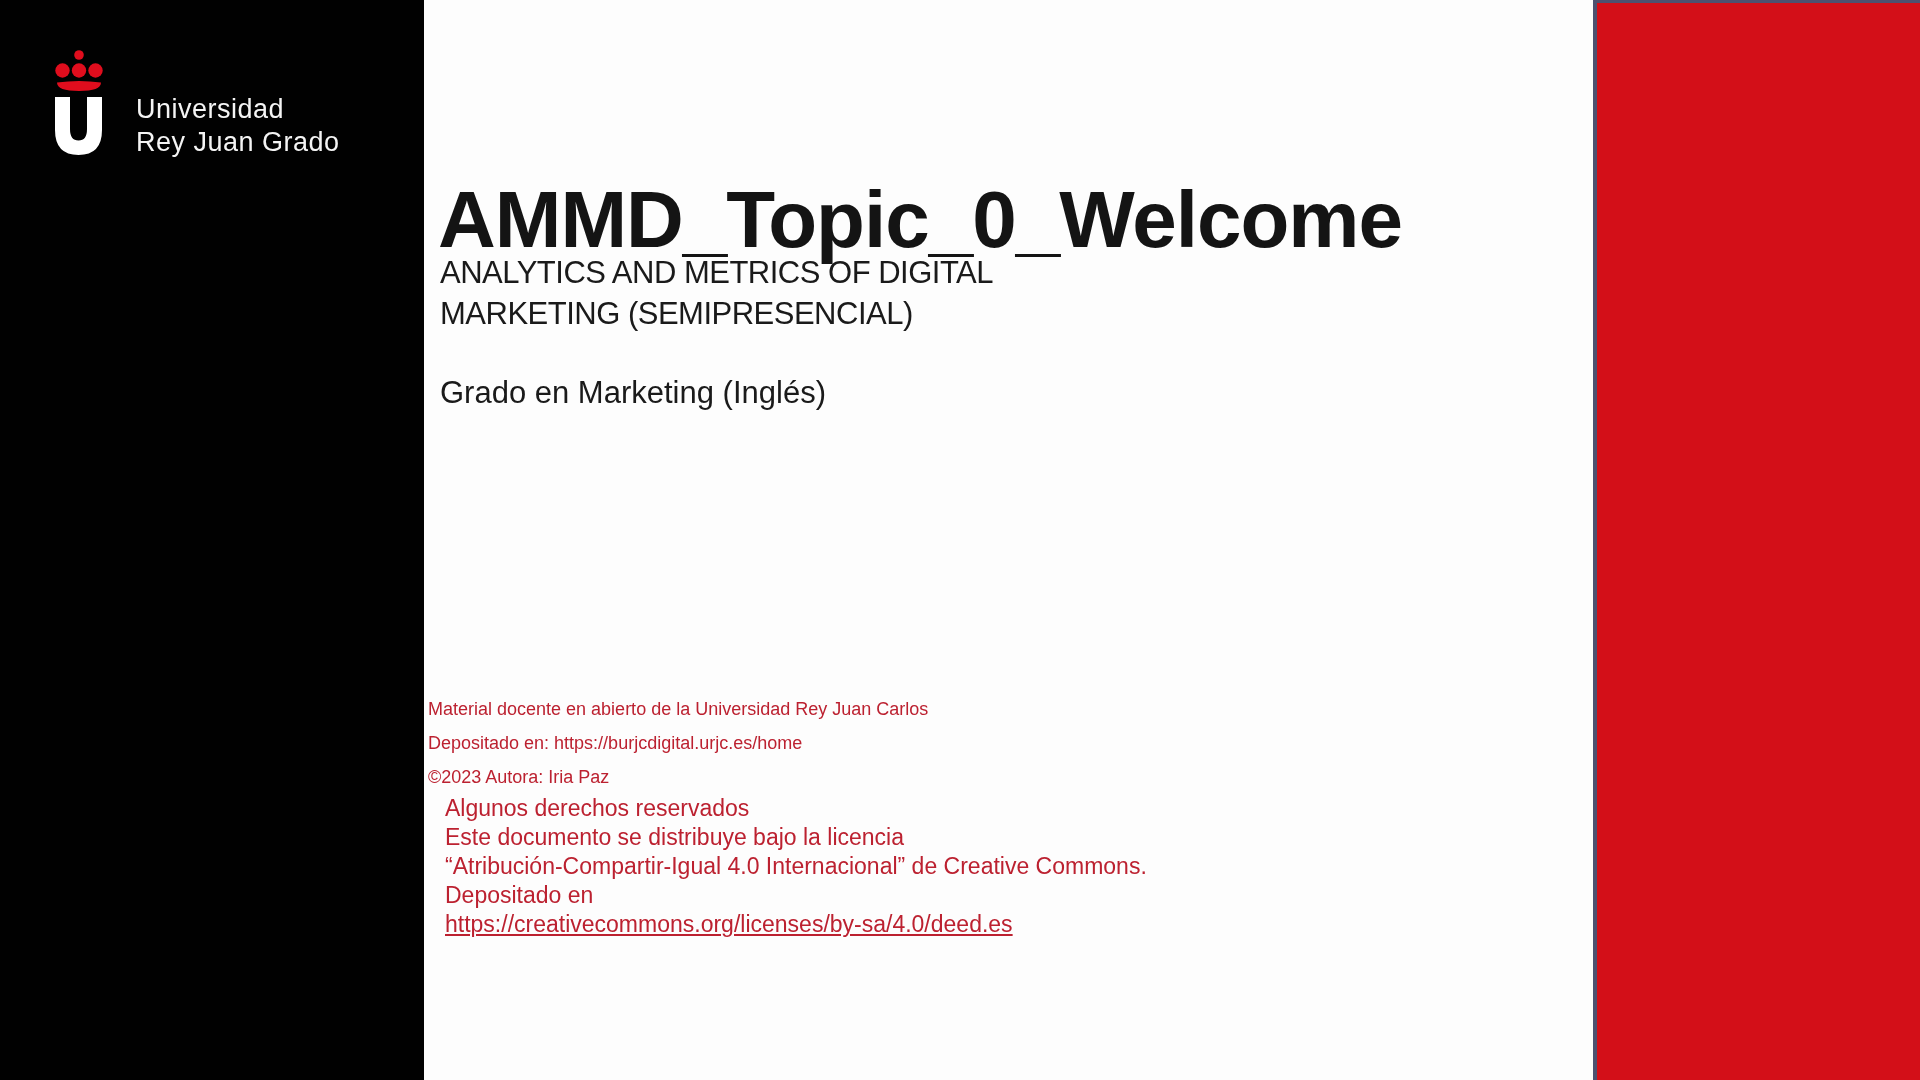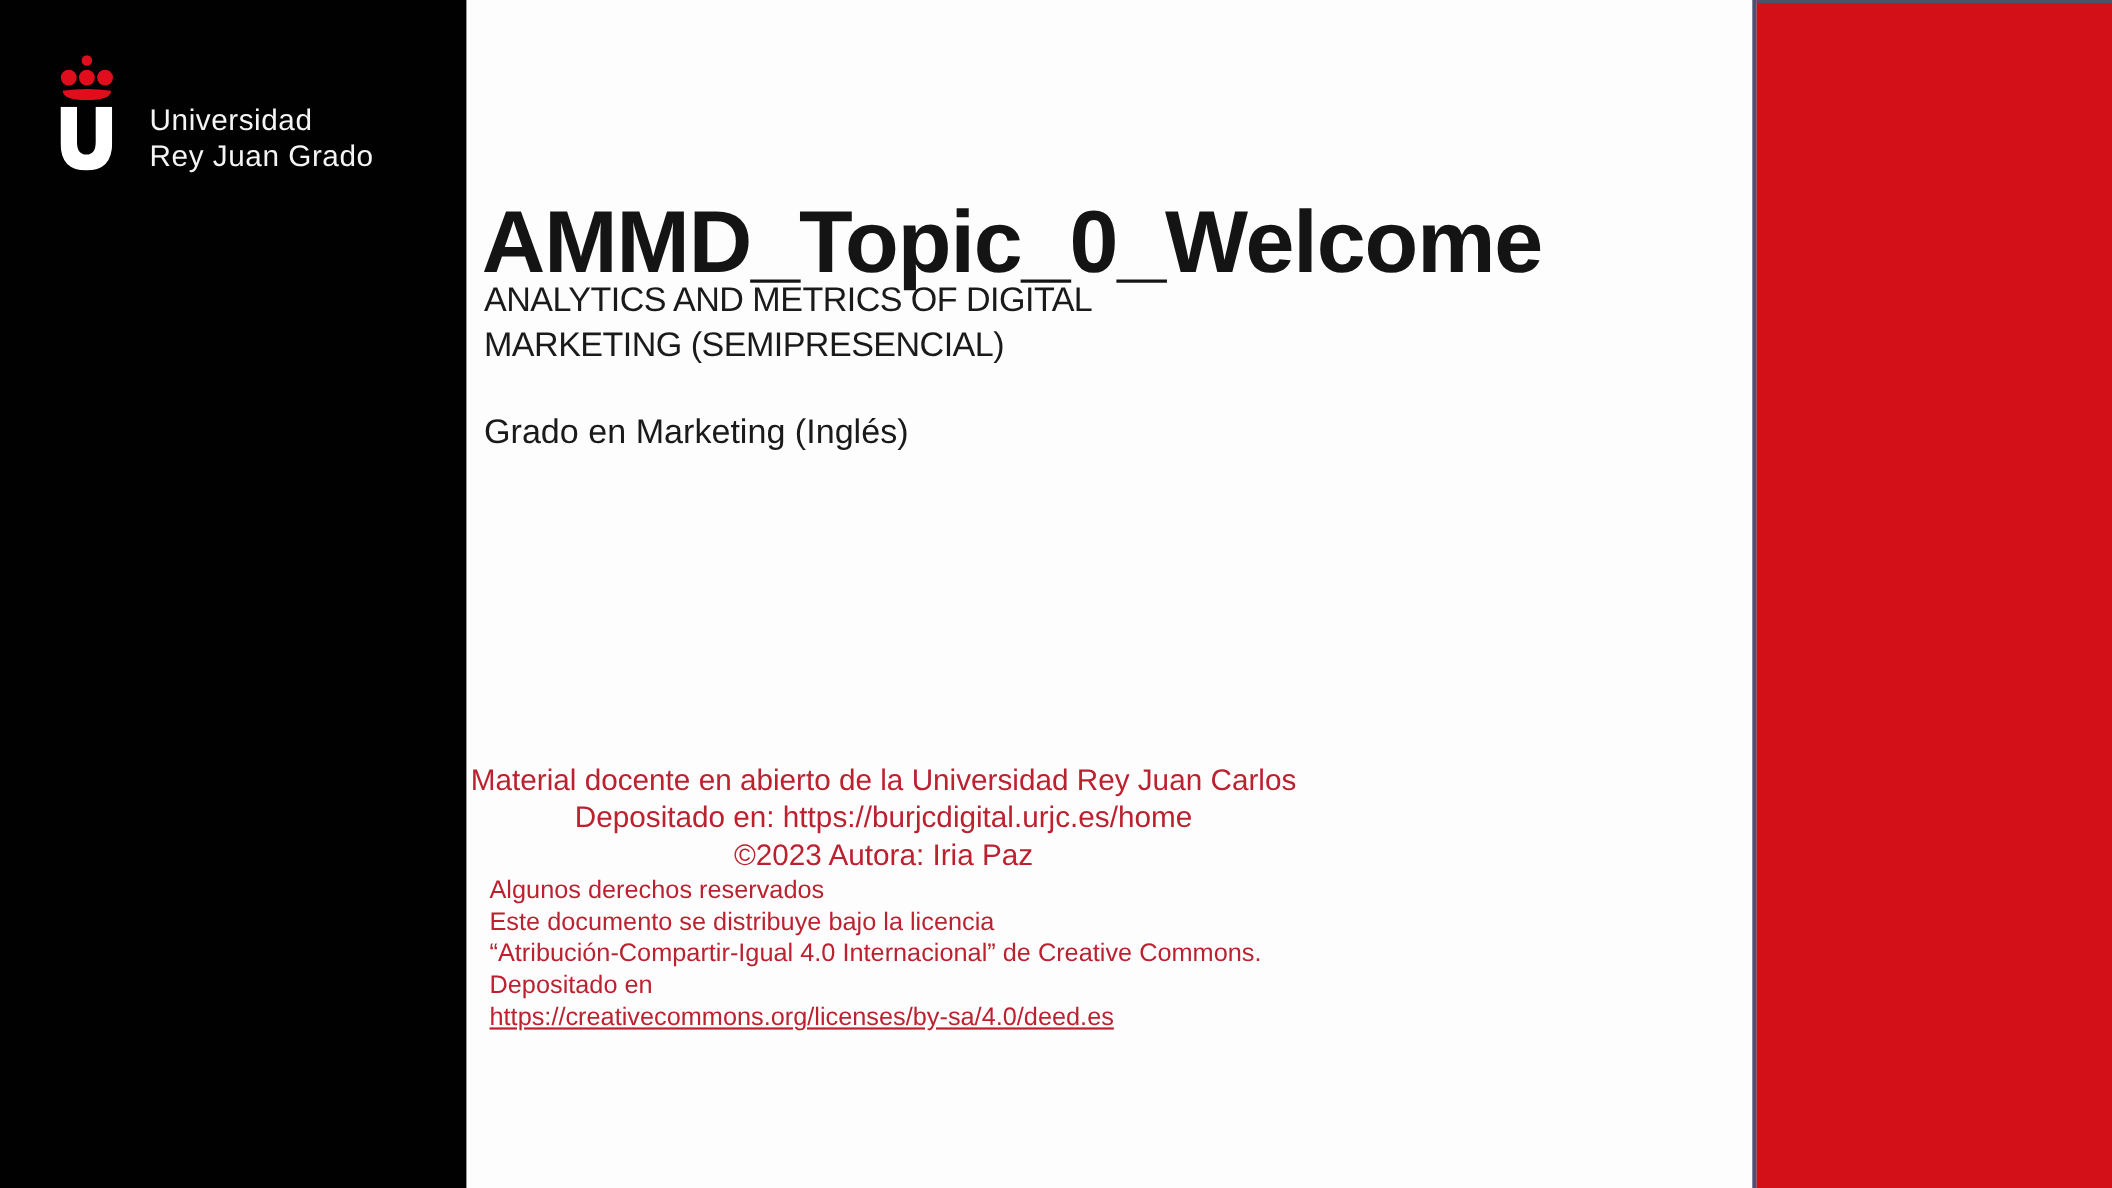--- a/index.html
+++ b/index.html
@@ -59,21 +59,21 @@
     position: absolute; left: 440px; top: 360px;
     font-size: 31px; line-height: 41px;
     color: #1a1a1a; font-weight: 400; margin-top: 12px;
   }
 
   
   .license {
     position: absolute; left: 428px; top: 692px;
     color: var(--license-text-red, #bc2130);
   }
-  .license .lg { font-size: 27px; line-height: 34px; white-space: nowrap; text-align: center; }
+  .license .lg { font-size: 18px; line-height: 34px; white-space: nowrap; }
   .license .sm { font-size: 23px; line-height: 29px; white-space: nowrap; margin-left: 17px; }
   .license .link { text-decoration: underline; cursor: pointer; }
 </style>
 </head>
 <body>
 
 <div class="stage">
 
   <div class="sidebar">
     <div class="logo">

